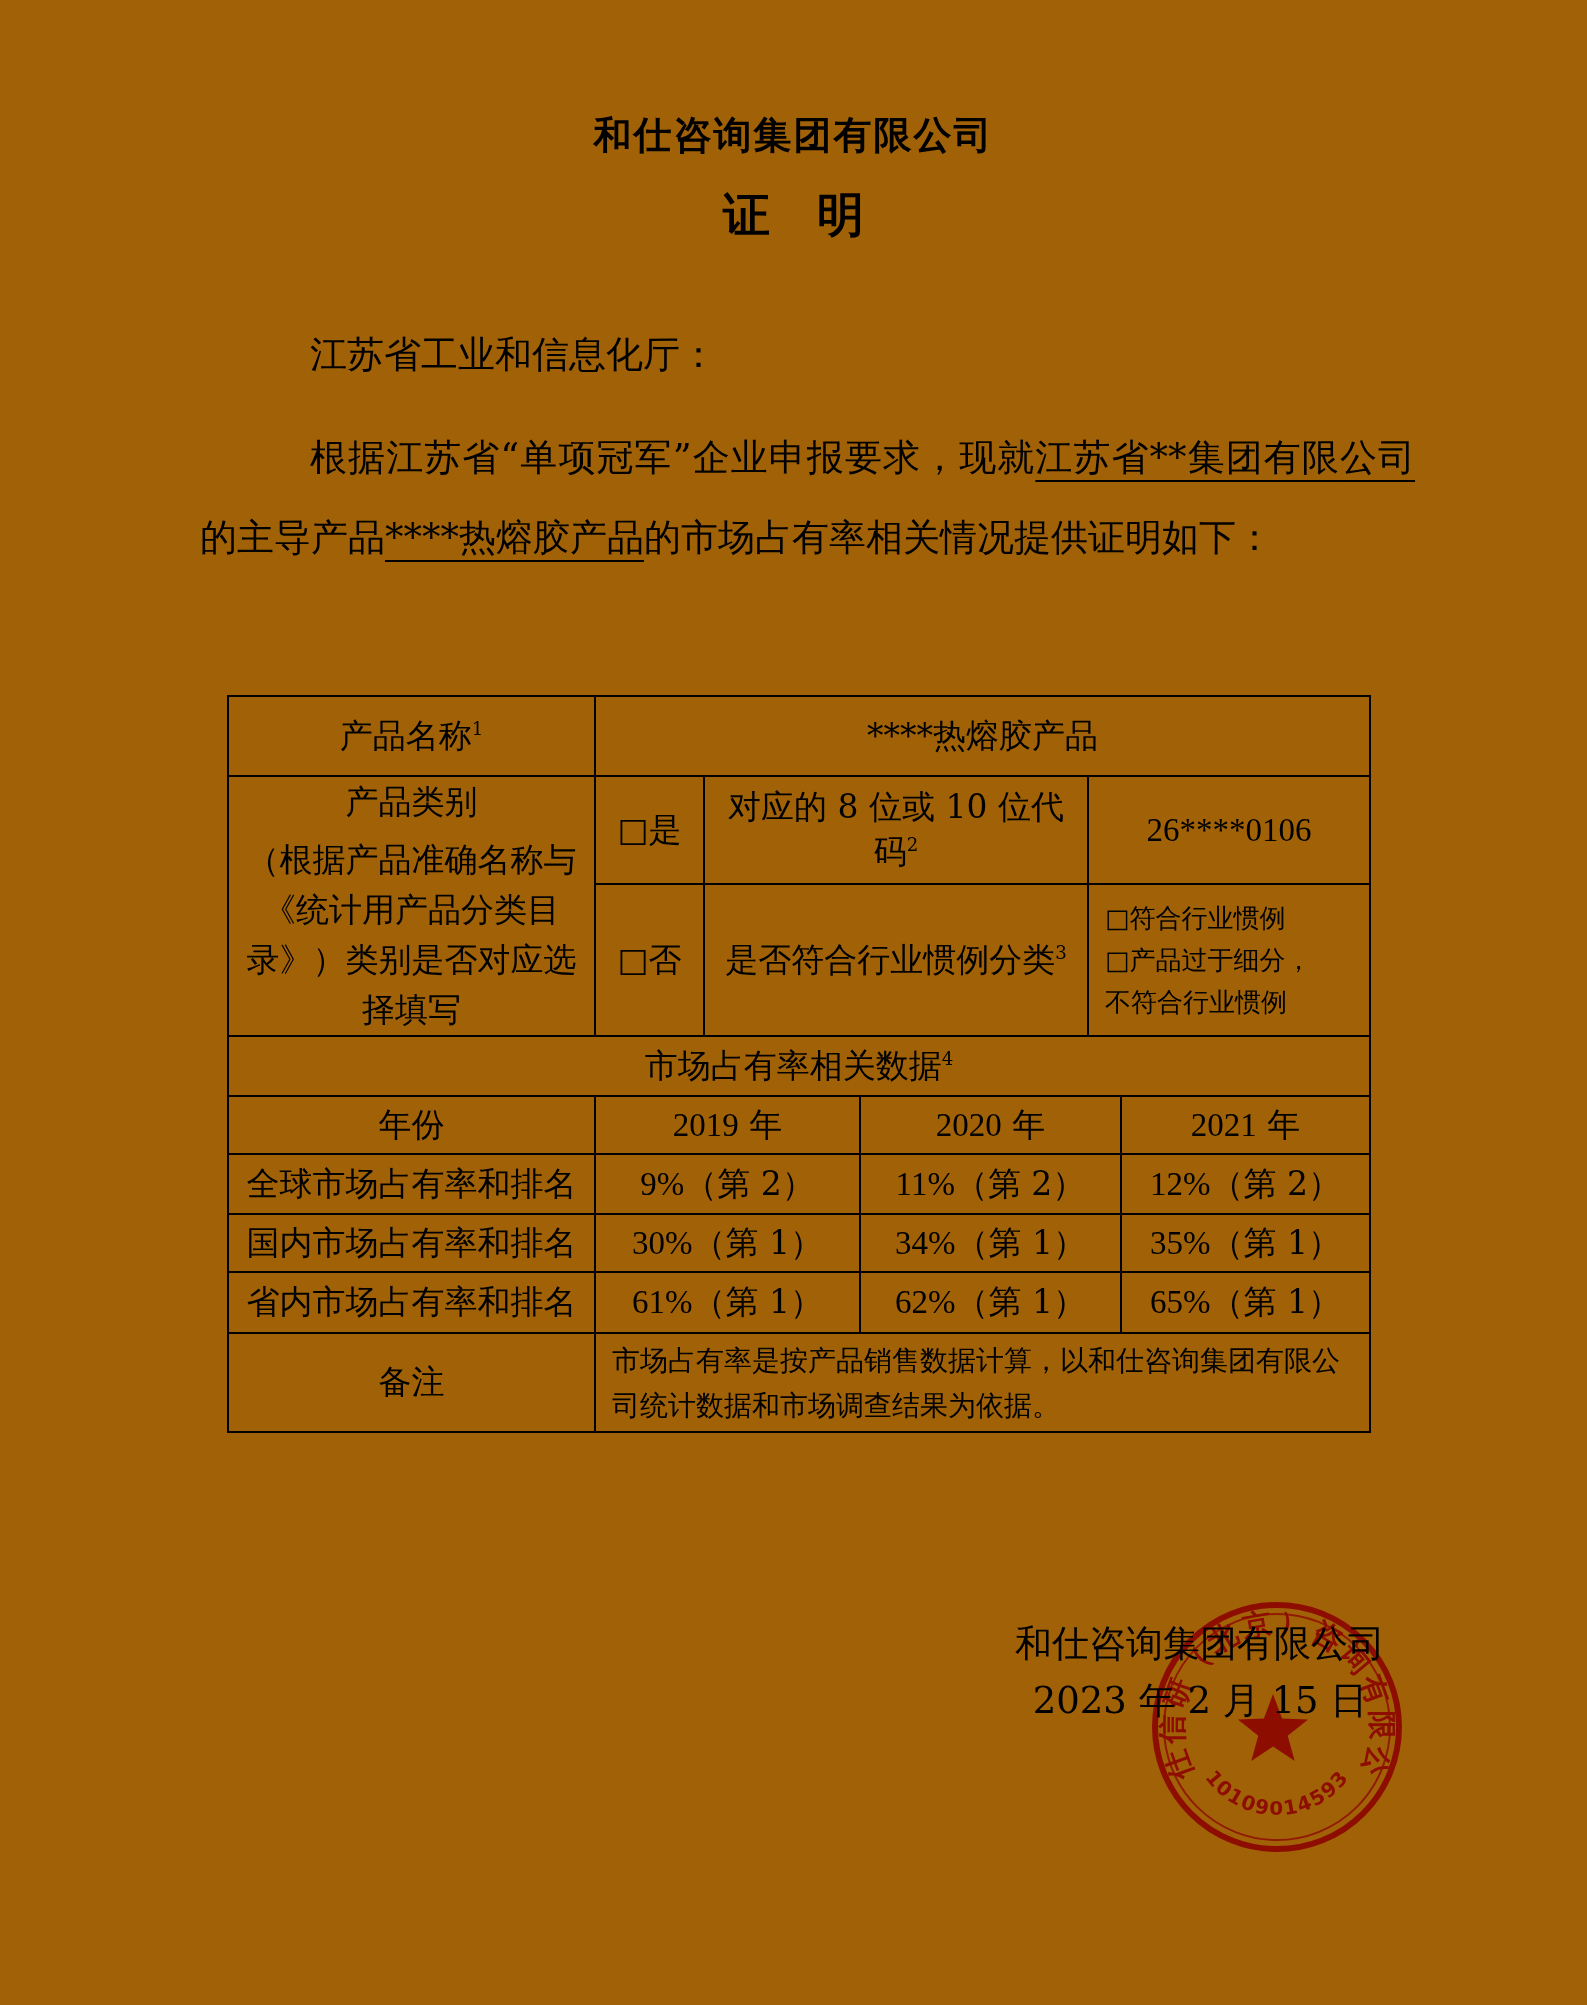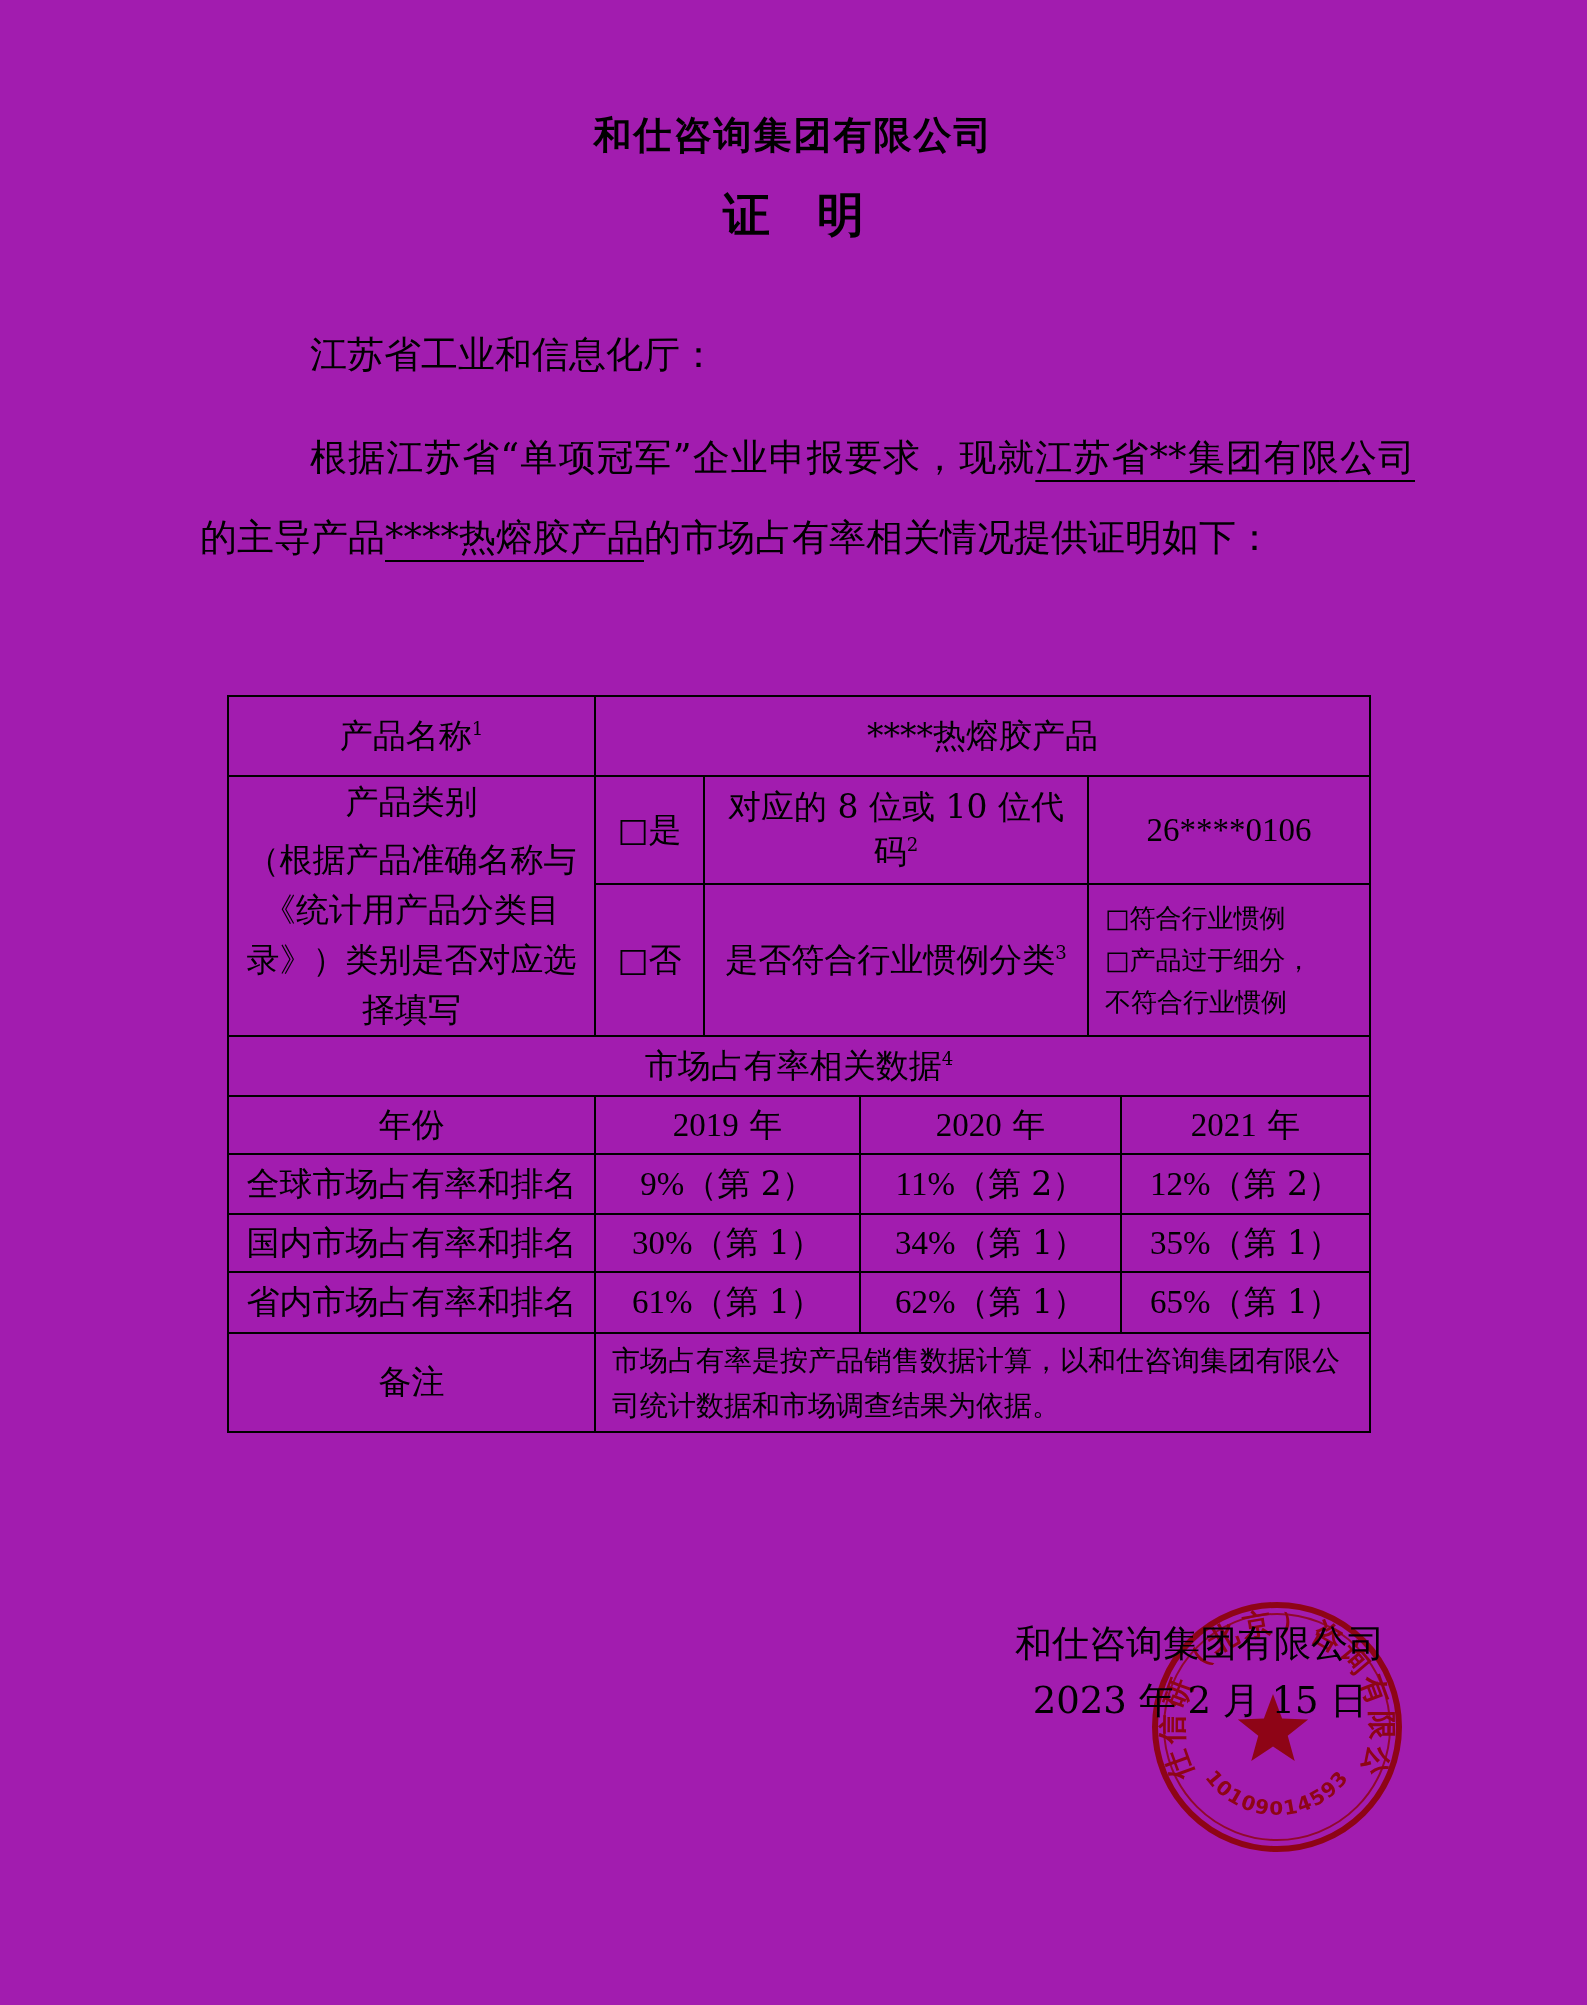--- a/index.html
+++ b/index.html
@@ -1,17 +1,17 @@
 <!DOCTYPE html>
 <html><head>
 <meta charset="utf-8">
 <style>
   html, body { margin:0; padding:0; background:#ffffff; }
   .page {
-    position:relative; width:1587px; height:2005px; background:#a21caf;
+    position:relative; width:1587px; height:2005px; background:#a16207;
     color:#000; font-family:"DejaVu Serif","Liberation Serif",serif;
     overflow:hidden;
   }
   .doc-title {
     position:absolute; top:110px; left:0; width:100%;
     text-align:center; font-size:38px; font-weight:700; letter-spacing:2px;
   }
   .doc-subtitle {
     position:absolute; top:184px; left:0; width:100%;
     text-align:center; font-size:47px; font-weight:700;

